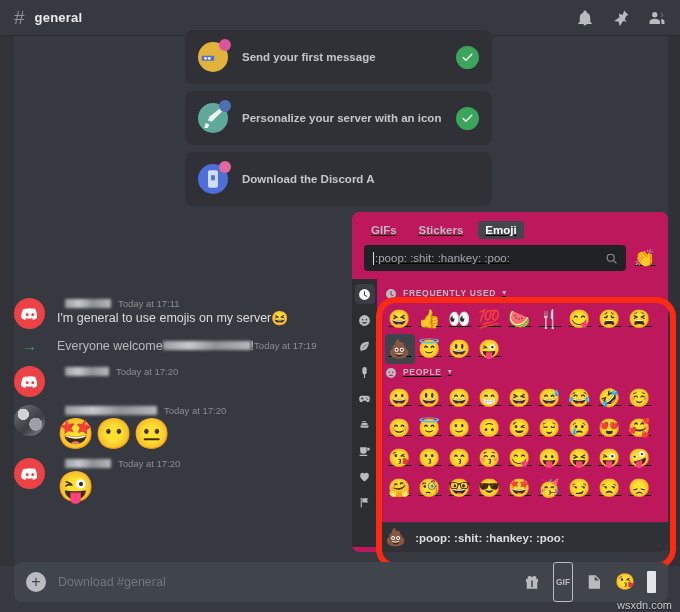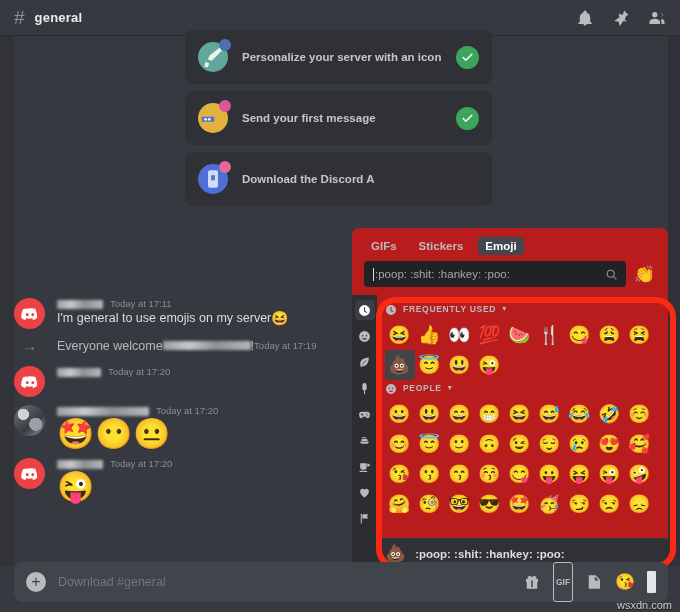--- a/index.html
+++ b/index.html
@@ -48,37 +48,37 @@
   .msg { display: flex; margin-bottom: 4px; padding: 2px 0; }
   .avatar { width: 31px; height: 31px; border-radius: 50%; flex: 0 0 auto; margin-right: 12px;
             display: flex; align-items: center; justify-content: center; }
   .avatar.discord { background: #ed4245; }
   .avatar.discord svg { width: 20px; height: 20px; fill: #fff; }
   .avatar.photo { background:
       radial-gradient(circle at 30% 30%, #cfd3d6 0 18%, transparent 19%),
       radial-gradient(circle at 70% 62%, #9aa0a6 0 22%, transparent 23%),
       linear-gradient(140deg, #6e757c, #3a3d42 60%, #8b9197); }
   .msg-body { flex: 1 1 auto; min-width: 0; }
-  .msg-head { display: flex; align-items: flex-end; gap: 7px; }
+  .msg-head { display: flex; align-items: center; gap: 7px; margin-left: 8px; }
   .redacted { display: inline-block; height: 9px; border-radius: 1px;
     background: linear-gradient(90deg,#9a9ea3,#c7cacd 30%,#8d9297 60%,#b5b9bd); filter: blur(1.4px); }
   .timestamp { color: #8a8e93; font-size: 9.5px; }
   .msg-text { color: #dcddde; font-size: 12.5px; line-height: 1.35; margin-top: 1px;
               display: flex; align-items: center; flex-wrap: wrap; gap: 0px; }
   .inline-emoji { font-size: 14px; line-height: 1; }
   .jumbo { font-size: 30px; line-height: 1.1; letter-spacing: 1px; }
   .mention { background: #4a4f9e; color: #dee0fc; border-radius: 3px; padding: 0 2px; }
   .join-row { display: flex; align-items: center; margin: 6px 0 10px 0; }
   .join-arrow { width: 31px; margin-right: 12px; text-align: center; color: #3ba55c; font-size: 15px; }
   .join-text { color: #b6babd; font-size: 12.5px; display: flex; align-items: center; }
 
   
   .picker {
-    position: absolute; left: 352px; top: 228px; width: 316px; height: 340px;
-    background: #b91c1c; border-radius: 7px; overflow: hidden;
+    position: absolute; left: 352px; top: 212px; width: 316px; height: 340px;
+    background: #be185d; border-radius: 7px; overflow: hidden; text-decoration: underline;
   }
   .picker-tabs { display: flex; align-items: center; gap: 8px; padding: 9px 12px 6px 12px; }
   .ptab { color: #b9bbbe; font-size: 11.5px; font-weight: bold; padding: 3px 7px; border-radius: 4px; }
   .ptab.active { background: #42464d; color: #ffffff; }
   .search-row { display: flex; align-items: center; gap: 9px; padding: 0 12px 8px 12px; }
   .search-box {
     flex: 1 1 auto; height: 26px; background: #202225; border-radius: 4px;
     display: flex; align-items: center; padding: 0 8px 0 9px;
   }
   .caret { width: 1px; height: 13px; background: #dcddde; margin-right: 1px; }
@@ -163,44 +163,44 @@
     </div>
   </div>
 
   <div class="left-strip"></div>
   <div class="right-strip"></div>
 
   <div class="checklist">
 
 
     <div class="card">
-      <div class="card-emblem" style="background:#5fa89a">
-        <svg viewBox="0 0 24 24" style="width:100%;height:100%;">
-            <path fill="#eaf3f1" d="M18 4l2 2-9 9-3-1 1-3 9-7zM6 16l3 1-1 3H5l1-4z"></path>
-          </svg>
-        <span class="badge" style="background:#4f6fb5"></span>
-      </div>
-      <span class="card-label">Personalize your server with an icon</span>
-      <span class="check">
-        <svg viewBox="0 0 24 24">
-            <polyline points="4,12 9,17 20,6"></polyline>
-          </svg>
-      </span>
-    </div>
-
-    <div class="card">
       <div class="card-emblem" style="background:#e2b33c">
         <svg viewBox="0 0 24 24" style="width:100%;height:100%;">
             <path fill="#4f6fd8" d="M3 11h10v4H3z"></path>
             <circle cx="6" cy="13" r="1.1" fill="#fff"></circle>
             <circle cx="9" cy="13" r="1.1" fill="#fff"></circle>
           </svg>
         <span class="badge" style="background:#d9569f"></span>
       </div>
       <span class="card-label">Send your first message</span>
+      <span class="check">
+        <svg viewBox="0 0 24 24">
+            <polyline points="4,12 9,17 20,6"></polyline>
+          </svg>
+      </span>
+    </div>
+
+    <div class="card">
+      <div class="card-emblem" style="background:#5fa89a">
+        <svg viewBox="0 0 24 24" style="width:100%;height:100%;">
+            <path fill="#eaf3f1" d="M18 4l2 2-9 9-3-1 1-3 9-7zM6 16l3 1-1 3H5l1-4z"></path>
+          </svg>
+        <span class="badge" style="background:#4f6fb5"></span>
+      </div>
+      <span class="card-label">Personalize your server with an icon</span>
       <span class="check">
         <svg viewBox="0 0 24 24">
             <polyline points="4,12 9,17 20,6"></polyline>
           </svg>
       </span>
     </div>
 
     <div class="card">
       <div class="card-emblem" style="background:#4f6fd8">
         <svg viewBox="0 0 24 24" style="width:100%;height:100%;">

